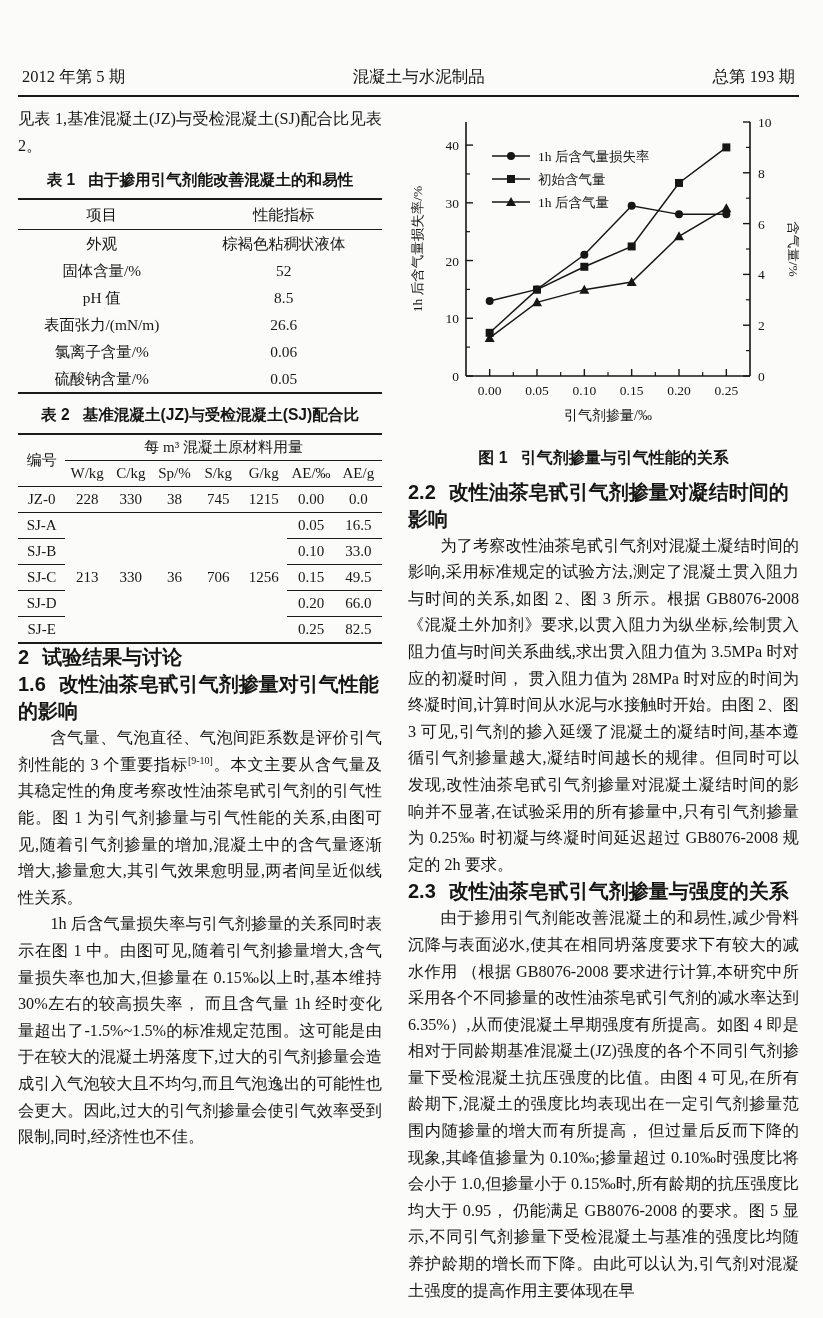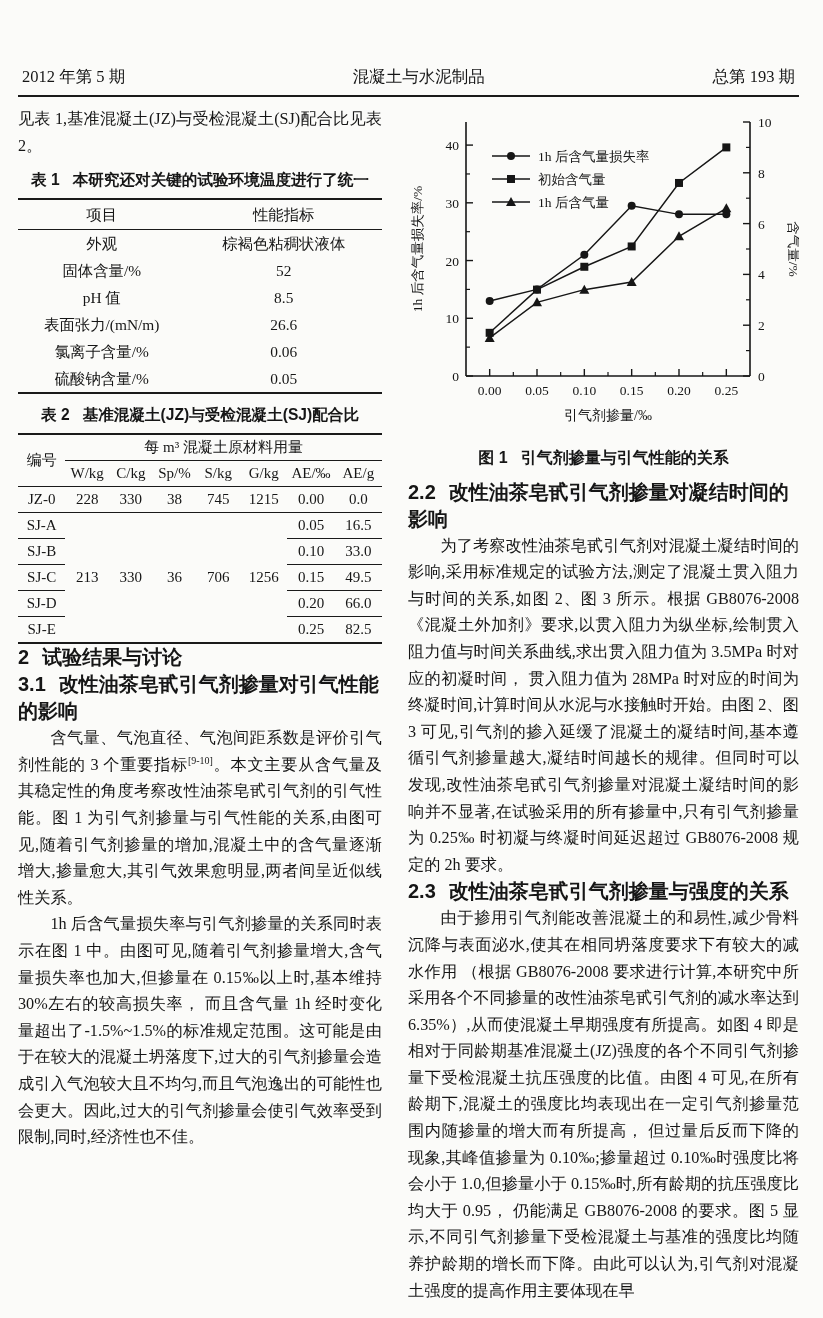--- a/index.html
+++ b/index.html
@@ -68,21 +68,21 @@
   </div>
   <hr class="head-rule">
 
   <div class="cols">
 
     <div class="col">
 
       <p class="noindent">见表 1,基准混凝土(JZ)与受检混凝土(SJ)配合比见表 2。</p>
 
       <div class="tbl-caption">
-        <span class="h-num">表 1</span><span>本研究还对关键的试验环境温度进行了统一</span>
+        <span class="h-num">表 1</span><span>由于掺用引气剂能改善混凝土的和易性</span>
       </div>
 
       <table class="tbl1">
         <thead>
           <tr>
             <th style="width:46%">项目</th>
             <th>性能指标</th>
           </tr>
         </thead>
         <tbody>
@@ -185,21 +185,21 @@
             <td>82.5</td>
           </tr>
         </tbody>
       </table>
 
 
       <div class="sec-heading">
         <span class="h-num">2</span><span>试验结果与讨论</span>
       </div>
       <div class="sec-heading">
-        <span class="h-num">3.1</span><span>改性油茶皂甙引气剂掺量对引气性能的影响</span>
+        <span class="h-num">1.6</span><span>改性油茶皂甙引气剂掺量对引气性能的影响</span>
       </div>
 
       <p class="para">
         <span>含气量、气泡直径、气泡间距系数是评价引气剂性能的 3 个重要指标</span><sup class="ref">[9-10]</sup><span>。本文主要从含气量及其稳定性的角度考察改性油茶皂甙引气剂的引气性能。图 1 为引气剂掺量与引气性能的关系,由图可见,随着引气剂掺量的增加,混凝土中的含气量逐渐增大,掺量愈大,其引气效果愈明显,两者间呈近似线性关系。</span>
       </p>
 
       <p class="para">1h 后含气量损失率与引气剂掺量的关系同时表示在图 1 中。由图可见,随着引气剂掺量增大,含气量损失率也加大,但掺量在 0.15‰以上时,基本维持 30%左右的较高损失率， 而且含气量 1h 经时变化量超出了-1.5%~1.5%的标准规定范围。这可能是由于在较大的混凝土坍落度下,过大的引气剂掺量会造成引入气泡较大且不均匀,而且气泡逸出的可能性也会更大。因此,过大的引气剂掺量会使引气效率受到限制,同时,经济性也不佳。</p>
     </div>
 
     <div class="col col-right">

